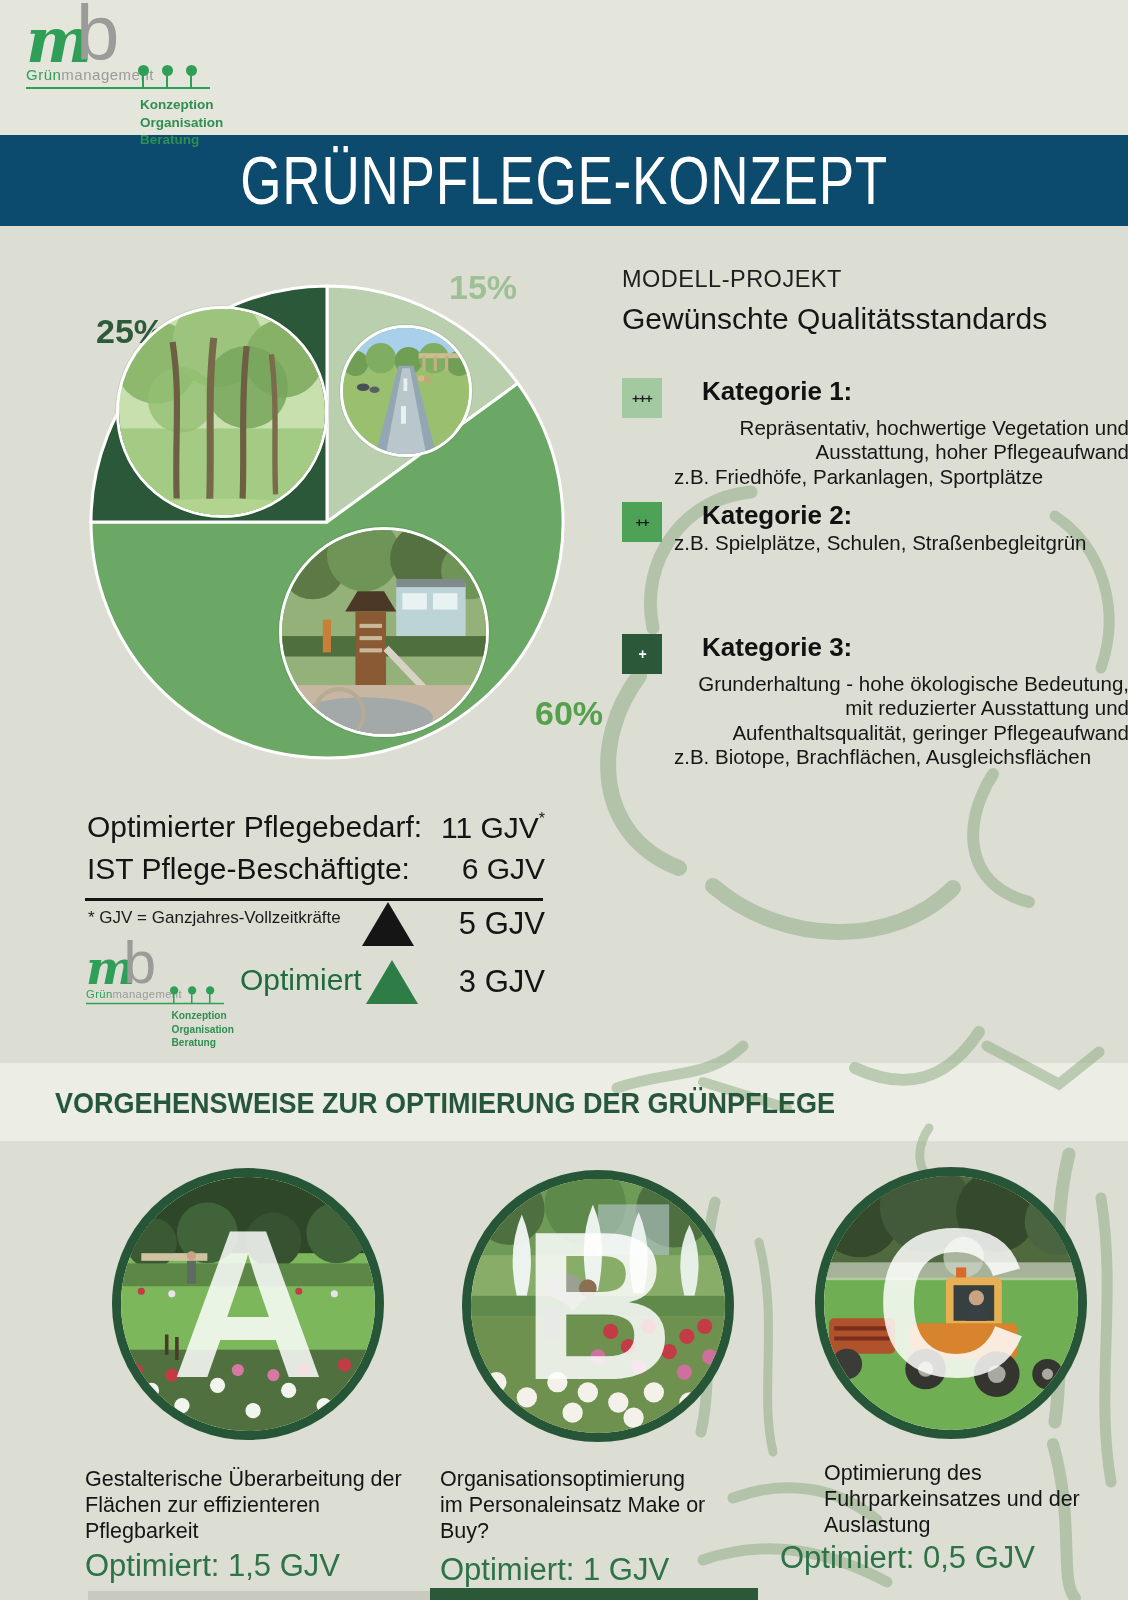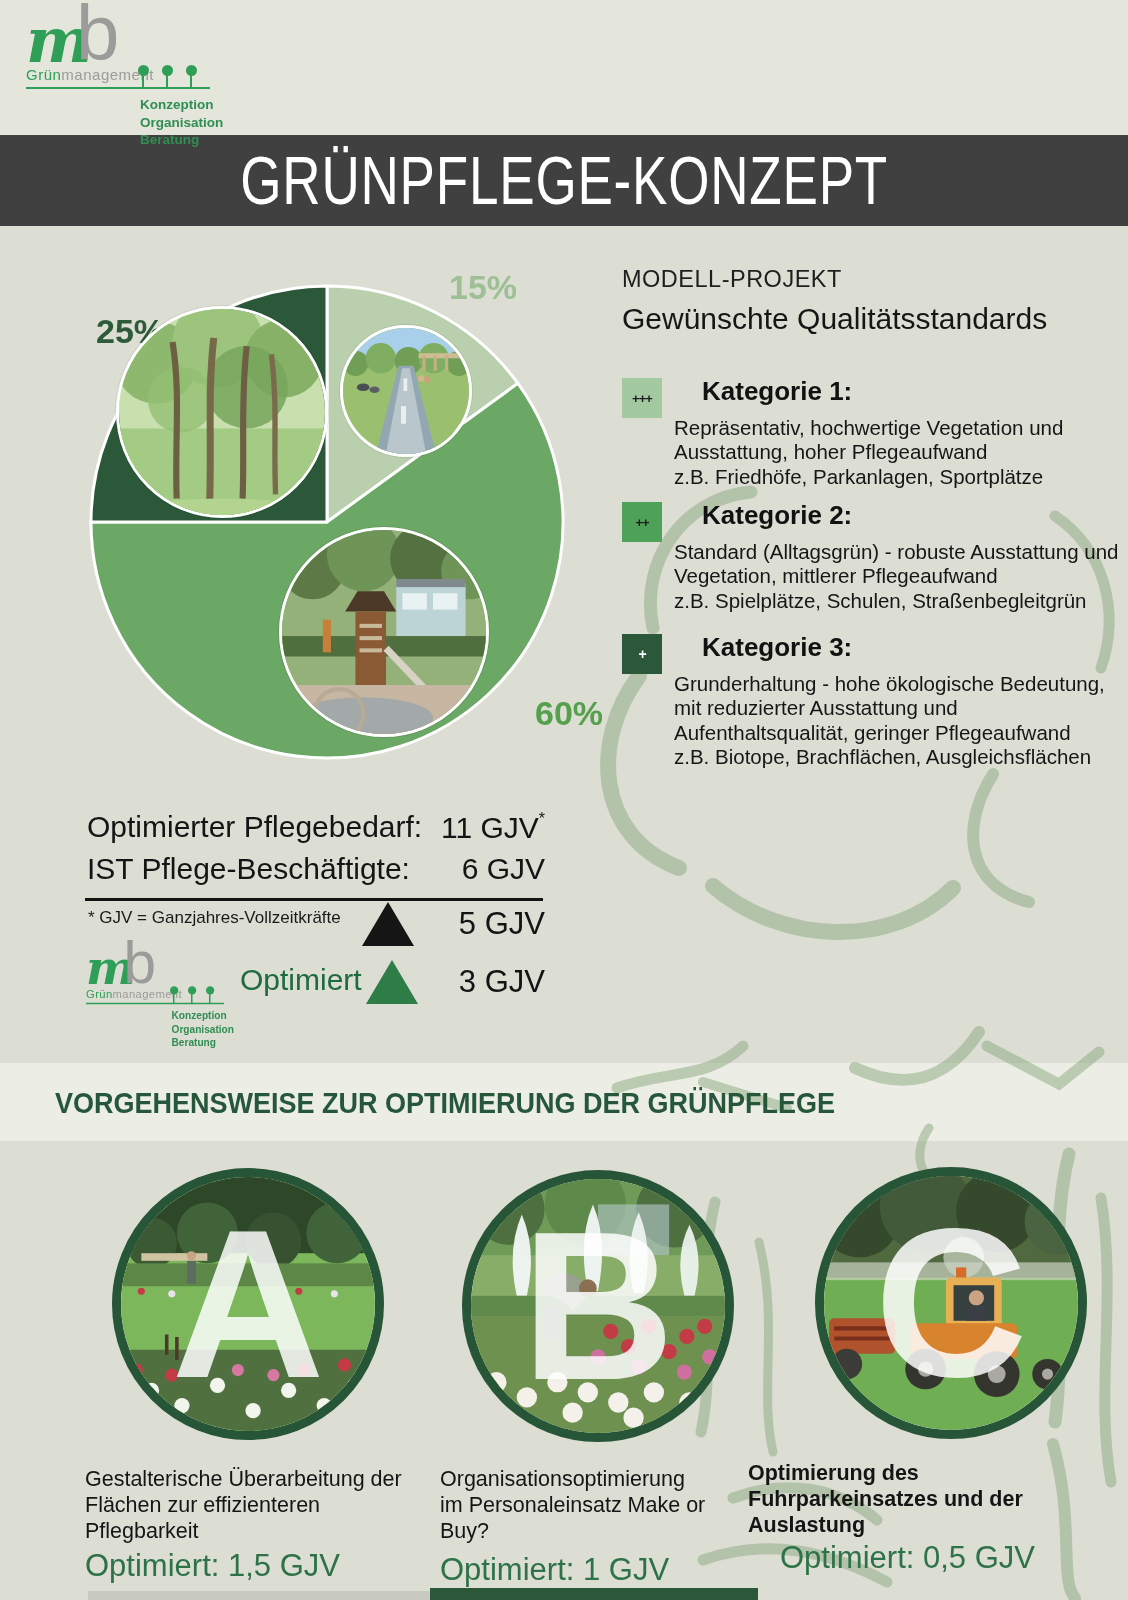--- a/index.html
+++ b/index.html
@@ -21,21 +21,21 @@
   .mb-b { position:absolute; left:58px; top:-12px; font-family:"Liberation Sans", sans-serif; font-weight:400; font-size:78px; color:#9b9c9a; line-height:1; }
   .mb-brand { position:absolute; left:8px; top:60px; font-size:15px; letter-spacing:.5px; }
   .mb-brand .green { color:#2f9e57; } .mb-brand .gray { color:#9b9c9a; }
   .mb-rule { position:absolute; left:8px; top:81px; width:184px; height:2px; background:#2f9e57; }
   .mb-tree { position:absolute; top:59px; width:11px; height:11px; border-radius:50%; background:#2f9e57; }
   .mb-tree::after { content:""; position:absolute; left:4px; top:9px; width:2px; height:14px; background:#2f9e57; }
   .mb-t1 { left:120px; } .mb-t2 { left:144px; } .mb-t3 { left:168px; }
   .mb-services { position:absolute; left:122px; top:90px; font-size:13.5px; font-weight:700; color:#2f8f52; line-height:1.3; }
 
   
-  .banner { left:0; top:135px; width:1128px; height:91px; background:#404040; z-index:2; text-align:center; }
+  .banner { left:0; top:135px; width:1128px; height:91px; background:#0c4a6e; z-index:2; text-align:center; }
   .banner h1 { font-size:68px; font-weight:400; color:#ffffff; line-height:91px; letter-spacing:1px; }
   .banner h1 span { display:inline-block; transform:scaleX(0.78); }
 
   
   .watermark { left:555px; top:440px; width:573px; height:1160px; z-index:2; pointer-events:none; }
 
   
   .pie-box { left:87px; top:282px; width:480px; height:480px; z-index:3; }
   .pct { position:absolute; z-index:4; font-size:34px; font-weight:600; }
   .pct-15 { left:437px; top:268px;margin-left:12px; }
@@ -52,21 +52,21 @@
   .qhead   { left:622px; top:302px; font-size:30px; color:#161616; z-index:3; }
   .cat { position:absolute; left:622px; width:505px; z-index:3; }
   .cat-1 { top:376px; } .cat-2 { top:500px; } .cat-3 { top:632px; }
   .cat-square { position:absolute; left:0; top:2px; width:40px; height:40px; display:flex; align-items:center; justify-content:center;
                 font-weight:700; font-size:13px; letter-spacing:-1px; }
   .cat-1 .cat-square { background:#a3c9a0; color:#1c1c1c; }
   .cat-2 .cat-square { background:#4da257; color:#1c1c1c; }
   .cat-3 .cat-square { background:#2b5839; color:#ffffff; font-size:14px; }
   .cat-title { margin-left:80px; font-size:26px; font-weight:700; color:#111; }
   .cat-desc, .cat-ex { margin-left:52px; width:455px; font-size:20.5px; line-height:1.19; color:#161616; }
-  .cat-desc { margin-top:9px; }
+  .cat-desc { margin-top:9px;text-align:right; }
 
   
   .bal-label { position:absolute; left:87px; font-size:30px; color:#141414; z-index:3; }
   .bal-value { position:absolute; left:360px; width:185px; text-align:right; font-size:30px; color:#141414; z-index:3; }
   .bal-value sup { font-size:16px; vertical-align:14px; }
   .bl-1 { top:810px; } .bl-2 { top:852px; }
   .bal-rule { left:85px; top:898px; width:458px; border-top:3px solid #141414; z-index:3; }
   .bal-foot { left:88px; top:908px; font-size:17px; color:#1a1a1a; z-index:3; }
   .tri { position:absolute; width:0; height:0; border-left:26px solid transparent; border-right:26px solid transparent; z-index:3; }
   .tri-black { left:362px; top:902px; border-bottom:44px solid #151515; }
@@ -84,21 +84,21 @@
   .step-circle { position:absolute; width:272px; height:272px; border:9px solid #275537; border-radius:50%; background:#fff; z-index:3; }
   .sc-a { left:112px; top:1168px; } .sc-b { left:462px; top:1170px; } .sc-c { left:815px; top:1167px; }
   .step-photo { position:absolute; inset:0; border-radius:50%; overflow:hidden; }
   .step-photo svg { display:block; width:100%; height:100%; }
   .step-letter { position:absolute; inset:0; display:flex; align-items:center; justify-content:center;
                  font-size:212px; font-weight:700; color:rgba(255,255,255,.84); line-height:1; }
 
   .step-desc { position:absolute; font-size:21.5px; line-height:1.22; color:#151515; z-index:3; }
   .sd-a { left:85px;  top:1466px; width:330px; }
   .sd-b { left:440px; top:1466px; width:270px; }
-  .sd-c { left:748px; top:1460px; width:280px;font-weight:bold; }
+  .sd-c { left:824px; top:1460px; width:280px; }
   .step-result { position:absolute; font-size:31px; color:#2e7247; z-index:3; }
   .sr-a { left:85px;  top:1548px; } .sr-b { left:440px; top:1552px; } .sr-c { left:780px; top:1540px; }
 
   .strip-gray  { left:88px;  top:1591px; width:342px; height:9px;  background:#c8c9bf; z-index:3; }
   .strip-green { left:430px; top:1588px; width:328px; height:12px; background:#2b5839; z-index:3; }
 </style>
 </head>
 <body>
 
 <div class="page">
@@ -224,21 +224,20 @@
 
   <div class="cat cat-1">
     <div class="cat-square">+++</div>
     <div class="cat-title">Kategorie 1:</div>
     <div class="cat-desc">Repräsentativ, hochwertige Vegetation und Ausstattung, hoher Pflegeaufwand</div>
     <div class="cat-ex">z.B. Friedhöfe, Parkanlagen, Sportplätze</div>
   </div>
   <div class="cat cat-2">
     <div class="cat-square">++</div>
     <div class="cat-title">Kategorie 2:</div>
-    <div class="cat-desc">Standard (Alltagsgrün) - robuste Ausstattung und Vegetation, mittlerer Pflegeaufwand</div>
     <div class="cat-ex">z.B. Spielplätze, Schulen, Straßenbegleitgrün</div>
   </div>
   <div class="cat cat-3">
     <div class="cat-square">+</div>
     <div class="cat-title">Kategorie 3:</div>
     <div class="cat-desc">Grunderhaltung - hohe ökologische Bedeutung, mit reduzierter Ausstattung und Aufenthaltsqualität, geringer Pflegeaufwand</div>
     <div class="cat-ex">z.B. Biotope, Brachflächen, Ausgleichsflächen</div>
   </div>
 
   <div class="bal-label bl-1">Optimierter Pflegebedarf:</div>

